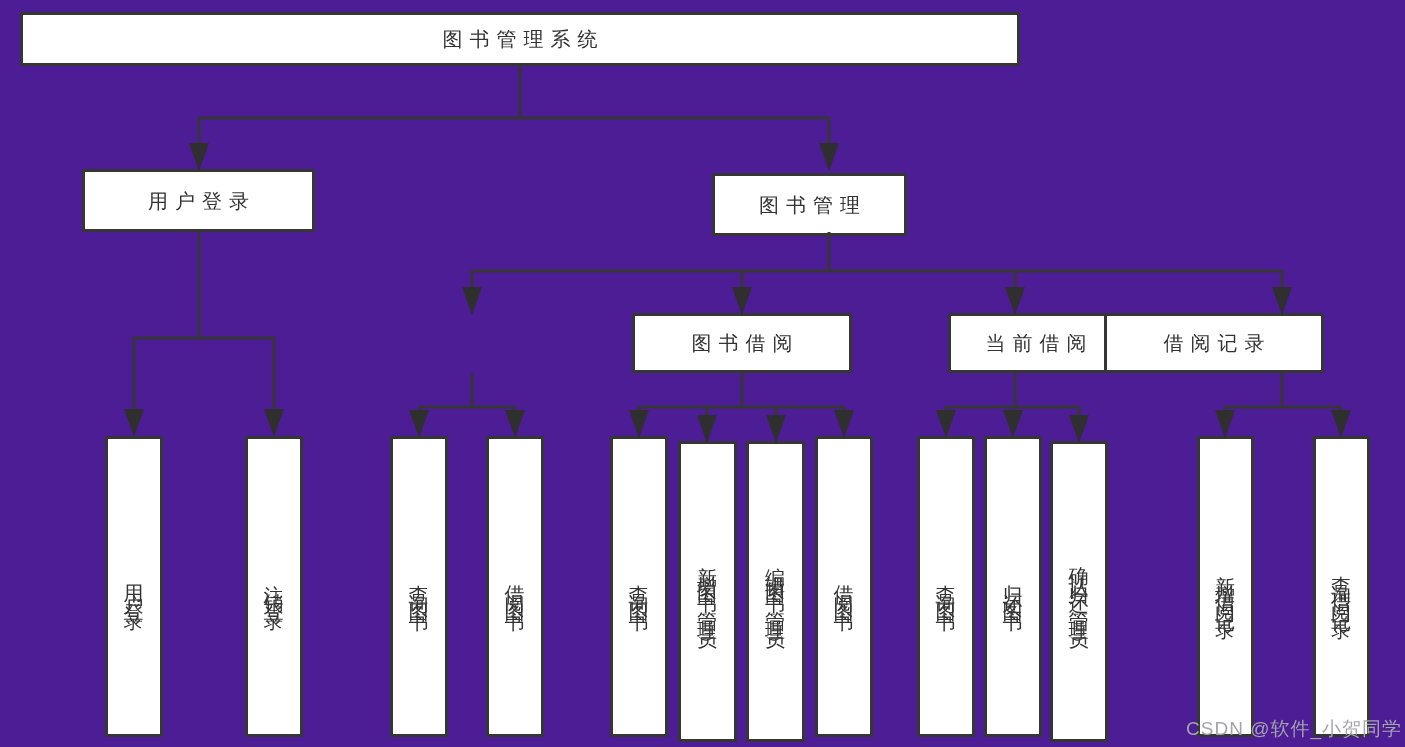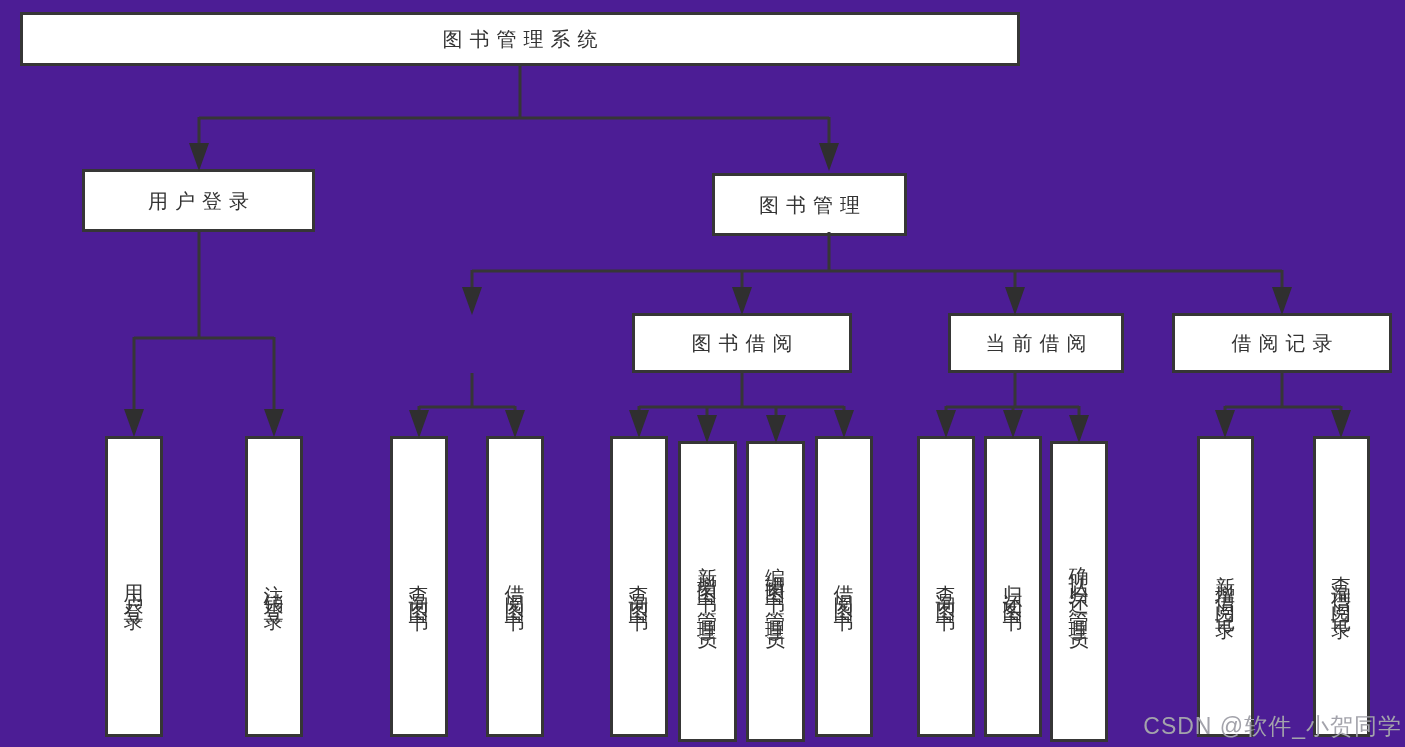--- a/index.html
+++ b/index.html
@@ -21,39 +21,39 @@
   .node.v { writing-mode:vertical-rl; text-orientation:mixed; letter-spacing:9px; }
 
   
   #n-root        { left:20px;   top:12px;  width:1000px; height:54px; }
   #n-user-login  { left:82px;   top:169px; width:233px;  height:63px; }
   #n-book-mgmt   { left:712px;  top:173px; width:195px;  height:63px; }
 
   #n-rec         { left:362px;  top:313px; width:220px;  height:60px; }
   #n-bb          { left:632px;  top:313px; width:220px;  height:60px;text-align:right; }
   #n-cb          { left:948px;  top:313px; width:176px;  height:60px; }
-  #n-br          { left:1172px; top:313px; width:220px;  height:60px; }
+  #n-br          { left:1104px; top:313px; width:220px;  height:60px; }
 
   #n-l-login     { left:105px;  top:436px; width:58px; height:301px; }
   #n-l-logout    { left:245px;  top:436px; width:58px; height:301px; }
   #n-l-rec-q     { left:390px;  top:436px; width:58px; height:301px; }
   #n-l-rec-b     { left:486px;  top:436px; width:58px; height:301px; }
   #n-l-bb-q      { left:610px;  top:436px; width:58px; height:301px; }
   #n-l-bb-a      { left:678px;  top:441px; width:59px; height:301px; }
   #n-l-bb-e      { left:746px;  top:441px; width:59px; height:301px; }
   #n-l-bb-b      { left:815px;  top:436px; width:58px; height:301px; }
   #n-l-cb-q      { left:917px;  top:436px; width:58px; height:301px; }
   #n-l-cb-r      { left:984px;  top:436px; width:58px; height:301px; }
   #n-l-cb-c      { left:1050px; top:441px; width:58px; height:301px; }
   #n-l-br-a      { left:1197px; top:436px; width:57px; height:301px; }
   #n-l-br-q      { left:1313px; top:436px; width:57px; height:301px; }
 
   .watermark {
     position:absolute; right:3px; bottom:5px; z-index:5;
-    font-size:23px; color:#a3a3ab; letter-spacing:1px; white-space:nowrap;
+    font-size:19px; color:#a3a3ab; letter-spacing:1px; white-space:nowrap;
   }
 </style>
 </head>
 <body>
 
 <div class="canvas">
 
   <svg class="wires" viewBox="0 0 1405 747" xmlns="http://www.w3.org/2000/svg">
     <g>
       <path class="line" d="M520 66 V118 M199 118 H829 M199 117 V145 M829 117 V145"></path>

